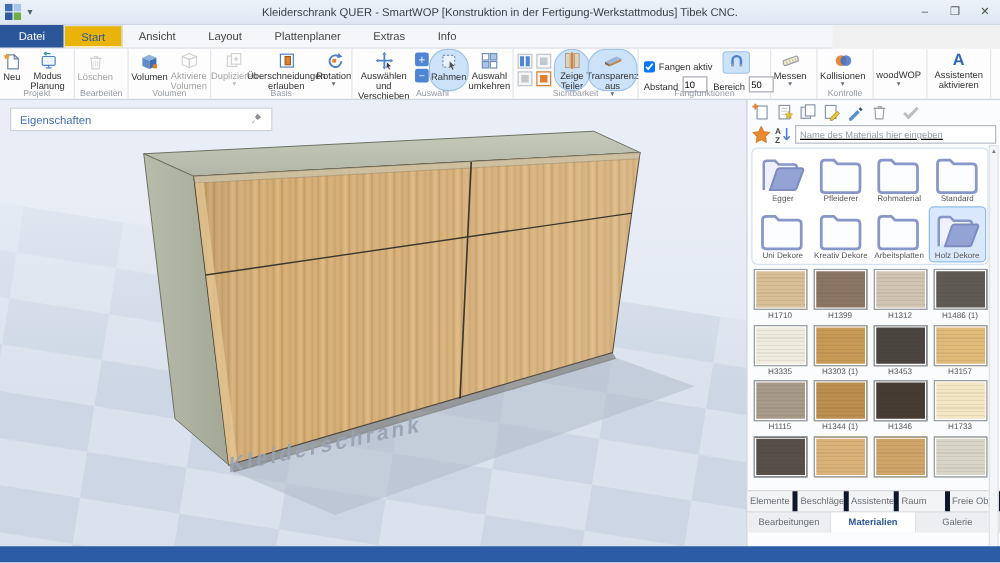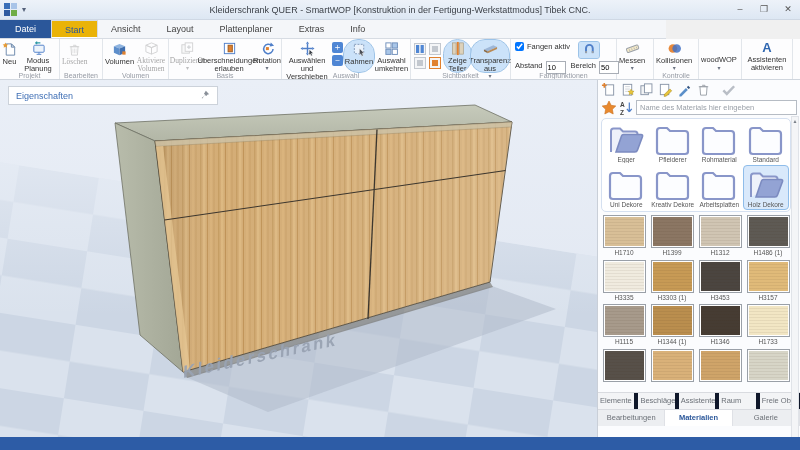--- a/index.html
+++ b/index.html
@@ -22,42 +22,42 @@
   .rtab.active{background:#eab308;color:#2b579a;border:1px solid #d7dce3;border-bottom:1px solid #fff;}
   
   #ribbon{left:0;top:39px;width:800px;height:41px;background:#fdfdfe;border-bottom:1px solid #d0d6de;
     box-sizing:border-box;display:flex;overflow:hidden;}
   .rgroup{position:relative;border-right:1px solid #e2e6eb;padding:1px 1px 9px 1px;display:flex;align-items:flex-start;flex:0 0 auto;}
   .glabel{position:absolute;bottom:0;left:0;right:0;text-align:center;font-size:7px;color:#969ba4;white-space:nowrap;overflow:hidden;}
   .rbtn{display:flex;flex-direction:column;align-items:center;justify-content:flex-start;
     font-size:7.5px;line-height:1.08;color:#333;text-align:center;padding:1px 1px;border-radius:2px;height:30px;box-sizing:content-box;}
   .rbtn .ric{height:16px;display:flex;align-items:center;justify-content:center;margin-bottom:1px;}
   .rbtn.sel{background:#cbe2f9;outline:1px solid #9cc3e8;border-radius:14px;}
-  .rbtn.dis{opacity:.45;filter:grayscale(.9);font-family:Liberation Serif, serif;}
+  .rbtn.dis{opacity:.45;filter:grayscale(.9);}
   .dd{font-size:6px;color:#6b7macro;color:#6b7280;}
   .smallcol{display:flex;flex-direction:column;gap:2px;justify-content:center;margin:2px 1px;}
   .pmbtn{width:11px;height:11px;background:#4f86d4;color:#fff;font-size:9px;line-height:11px;text-align:center;border-radius:2px;}
   .tgl{width:12px;height:12px;border:1px solid #c3c8cf;background:#f4f5f7;display:flex;align-items:center;justify-content:center;box-sizing:border-box;}
   .tgl .in{width:6px;height:6px;background:#c3c8cf;}
   .tgl.or{border-color:#e0812f;} .tgl.or .in{background:#e0812f;}
   .fangbox{display:flex;flex-direction:column;font-size:7.5px;color:#333;padding:2px 3px;}
-  .fangrow{display:flex;align-items:flex-start;gap:3px;margin-bottom:3px;}
+  .fangrow{display:flex;align-items:flex-end;gap:3px;margin-bottom:3px;}
   .fangrow input[type=checkbox]{width:9px;height:9px;margin:0;}
   .numin{width:16px;height:11px;font-size:7.5px;border:1px solid #a9aeb6;padding:0 1px;font-family:"Liberation Sans",sans-serif;}
   .magwrap{background:#cbe2f9;outline:1px solid #9cc3e8;border-radius:2px;padding:1px 4px;margin-left:6px;}
   
   #viewport{left:0;top:80px;width:597px;height:357px;background:#e4eaf3;}
   #propbar{left:8px;top:6px;width:210px;height:19px;background:#fff;border:1px solid #ccd2da;
     display:flex;align-items:center;font-size:9px;color:#3f6fb5;padding:0 7px;box-sizing:border-box;}
   #propbar .pin{margin-left:auto;}
   #rightpanel{left:597px;top:80px;width:203px;height:357px;background:#fbfcfe;border-left:1px solid #c9cfd8;box-sizing:border-box;}
   #statusbar{left:0;top:437px;width:800px;height:13px;background:#2d5ca6;}
   
   #mat-toolbar{display:flex;align-items:center;gap:4px;padding:2px 3px;height:15px;}
-  #mat-search-row{display:flex;align-items:center;gap:2px;padding:0 3px;height:17px;}
+  #mat-search-row{display:flex;align-items:center;gap:2px;padding:0 3px;height:17px;text-decoration:underline;}
   #mat-search{flex:1;height:13px;font-size:7.5px;border:1px solid #b6bcc4;padding:0 3px;color:#333;font-family:"Liberation Sans",sans-serif;}
   #mat-search::placeholder{color:#9aa0a8;}
   #folder-grid{display:grid;grid-template-columns:repeat(4,1fr);margin:2px 9px 0 3px;
     border:1px solid #d5e0f0;border-radius:5px;background:#fff;padding:1px;}
   .folder{display:flex;flex-direction:column;align-items:center;padding:2px 0 1px 0;border-radius:4px;border:1px solid transparent;}
   .folder.sel{background:#d9e9fb;border-color:#8fbdea;}
   .folder .flabel{font-size:6.5px;color:#555;white-space:nowrap;overflow:hidden;max-width:45px;}
   #swatch-grid{display:grid;grid-template-columns:repeat(4,1fr);column-gap:2px;row-gap:1px;
     margin:3px 9px 0 3px;height:177px;overflow:hidden;}
   .swcell{display:flex;flex-direction:column;align-items:center;}

